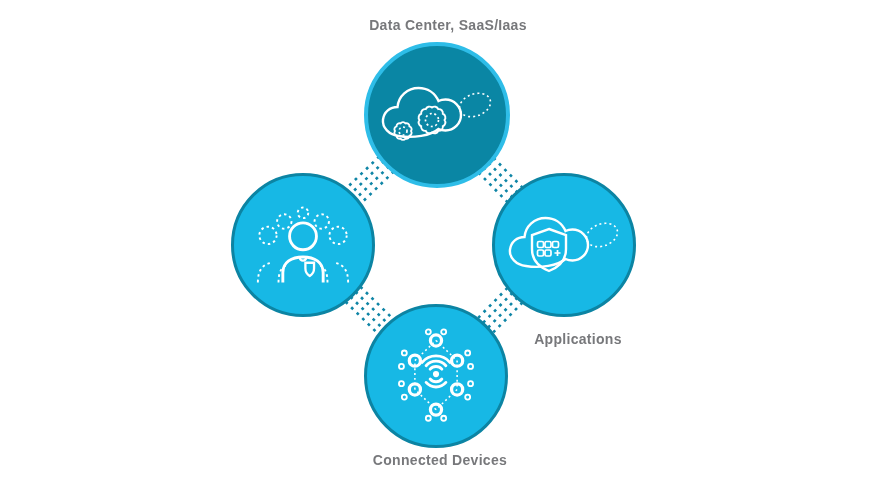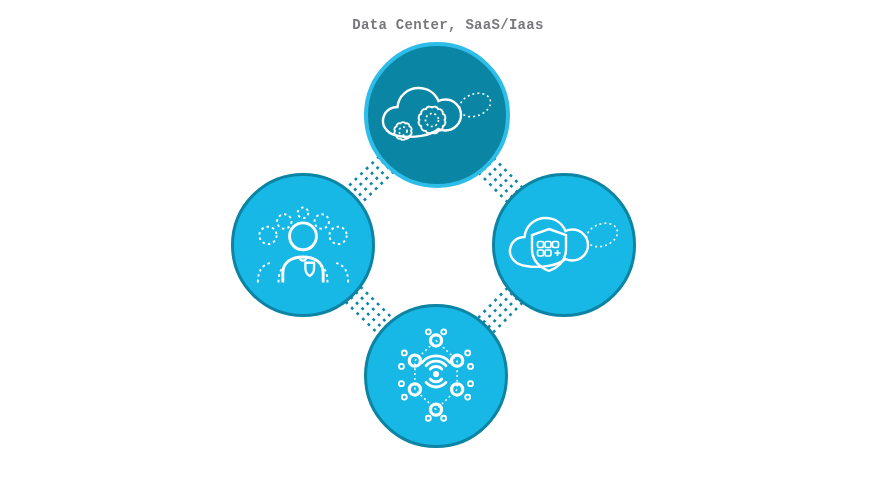--- a/index.html
+++ b/index.html
@@ -36,21 +36,21 @@
   .icon .dash-fine{stroke-dasharray:2 3;stroke-width:1.6;}
   .icon .gear-outer{stroke-width:1.9;}
   .icon .gear-inner{stroke-dasharray:2 2.6;stroke-width:1.7;}
   .icon .grid{stroke-width:1.7;}
   .icon .wifi{stroke-width:3;stroke-linecap:round;}
   .icon .dot{fill:var(--icon-white);stroke:none;}
   .icon .ring{stroke-width:3.4;}
   .icon .ring-sm{stroke-width:1.9;}
   .node-label{
     position:absolute;z-index:2;width:320px;text-align:center;
-    font-size:14px;font-weight:700;color:var(--label-gray);letter-spacing:.3px;font-family:Liberation Mono, monospace;
+    font-size:14px;font-weight:700;color:var(--label-gray);letter-spacing:.3px;
   }
   .label-top{left:288px;top:17px;}
   .label-users{left:155px;top:324px;width:320px;}
   .label-apps{left:418px;top:331px;width:320px;}
   .label-devices{left:280px;top:452px;width:320px;}
 </style>
 </head>
 <body>
 
 <div class="stage">
@@ -166,14 +166,16 @@
         <path class="wifi" d="M43.9 42.9 A8 8 0 0 1 56.1 42.9"></path>
         <path class="wifi" d="M39.7 39.3 A13.5 13.5 0 0 1 60.3 39.3"></path>
         <path class="wifi" d="M35.5 35.8 A19 19 0 0 1 64.5 35.8"></path>
         <path class="wifi" d="M43.9 53.1 A8 8 0 0 0 56.1 53.1"></path>
         <path class="wifi" d="M39.7 56.7 A13.5 13.5 0 0 0 60.3 56.7"></path>
       </g>
     </svg>
   </div>
 
   <div class="node-label label-top">Data Center, SaaS/Iaas</div>
+  <div class="node-label label-apps">Applications</div>
+  <div class="node-label label-devices">Connected Devices</div>
 
 </div>
 
 </body></html>

